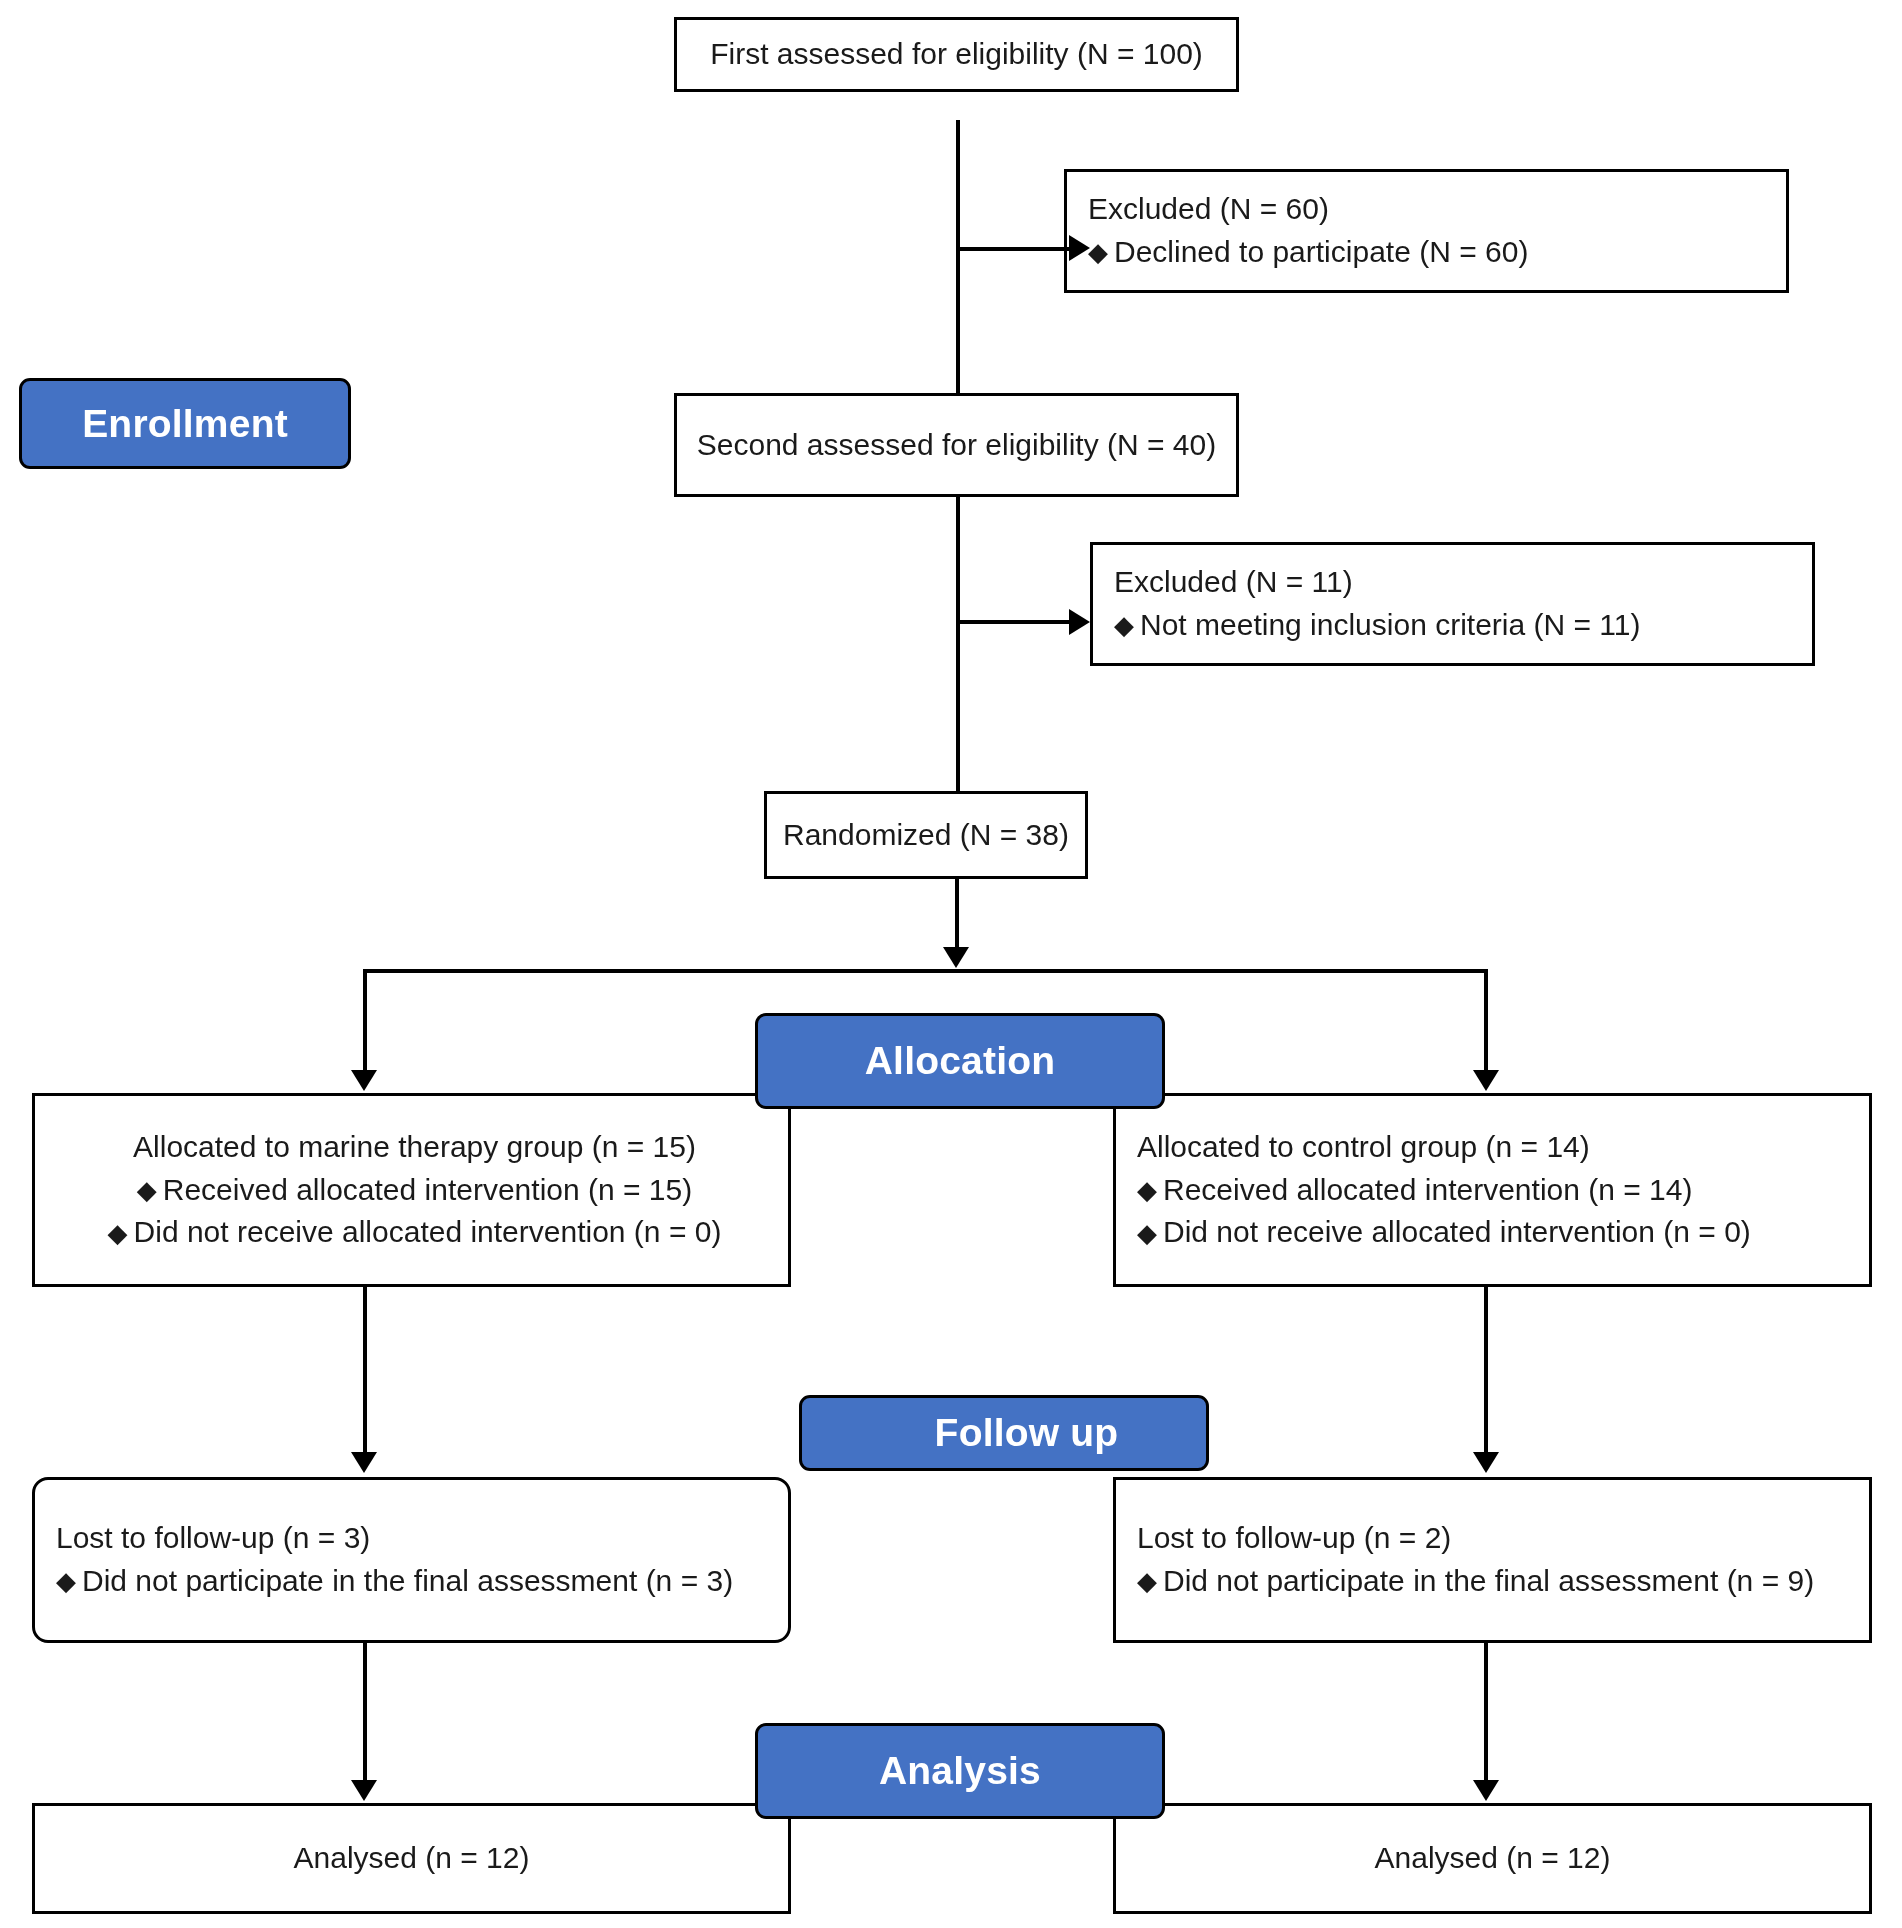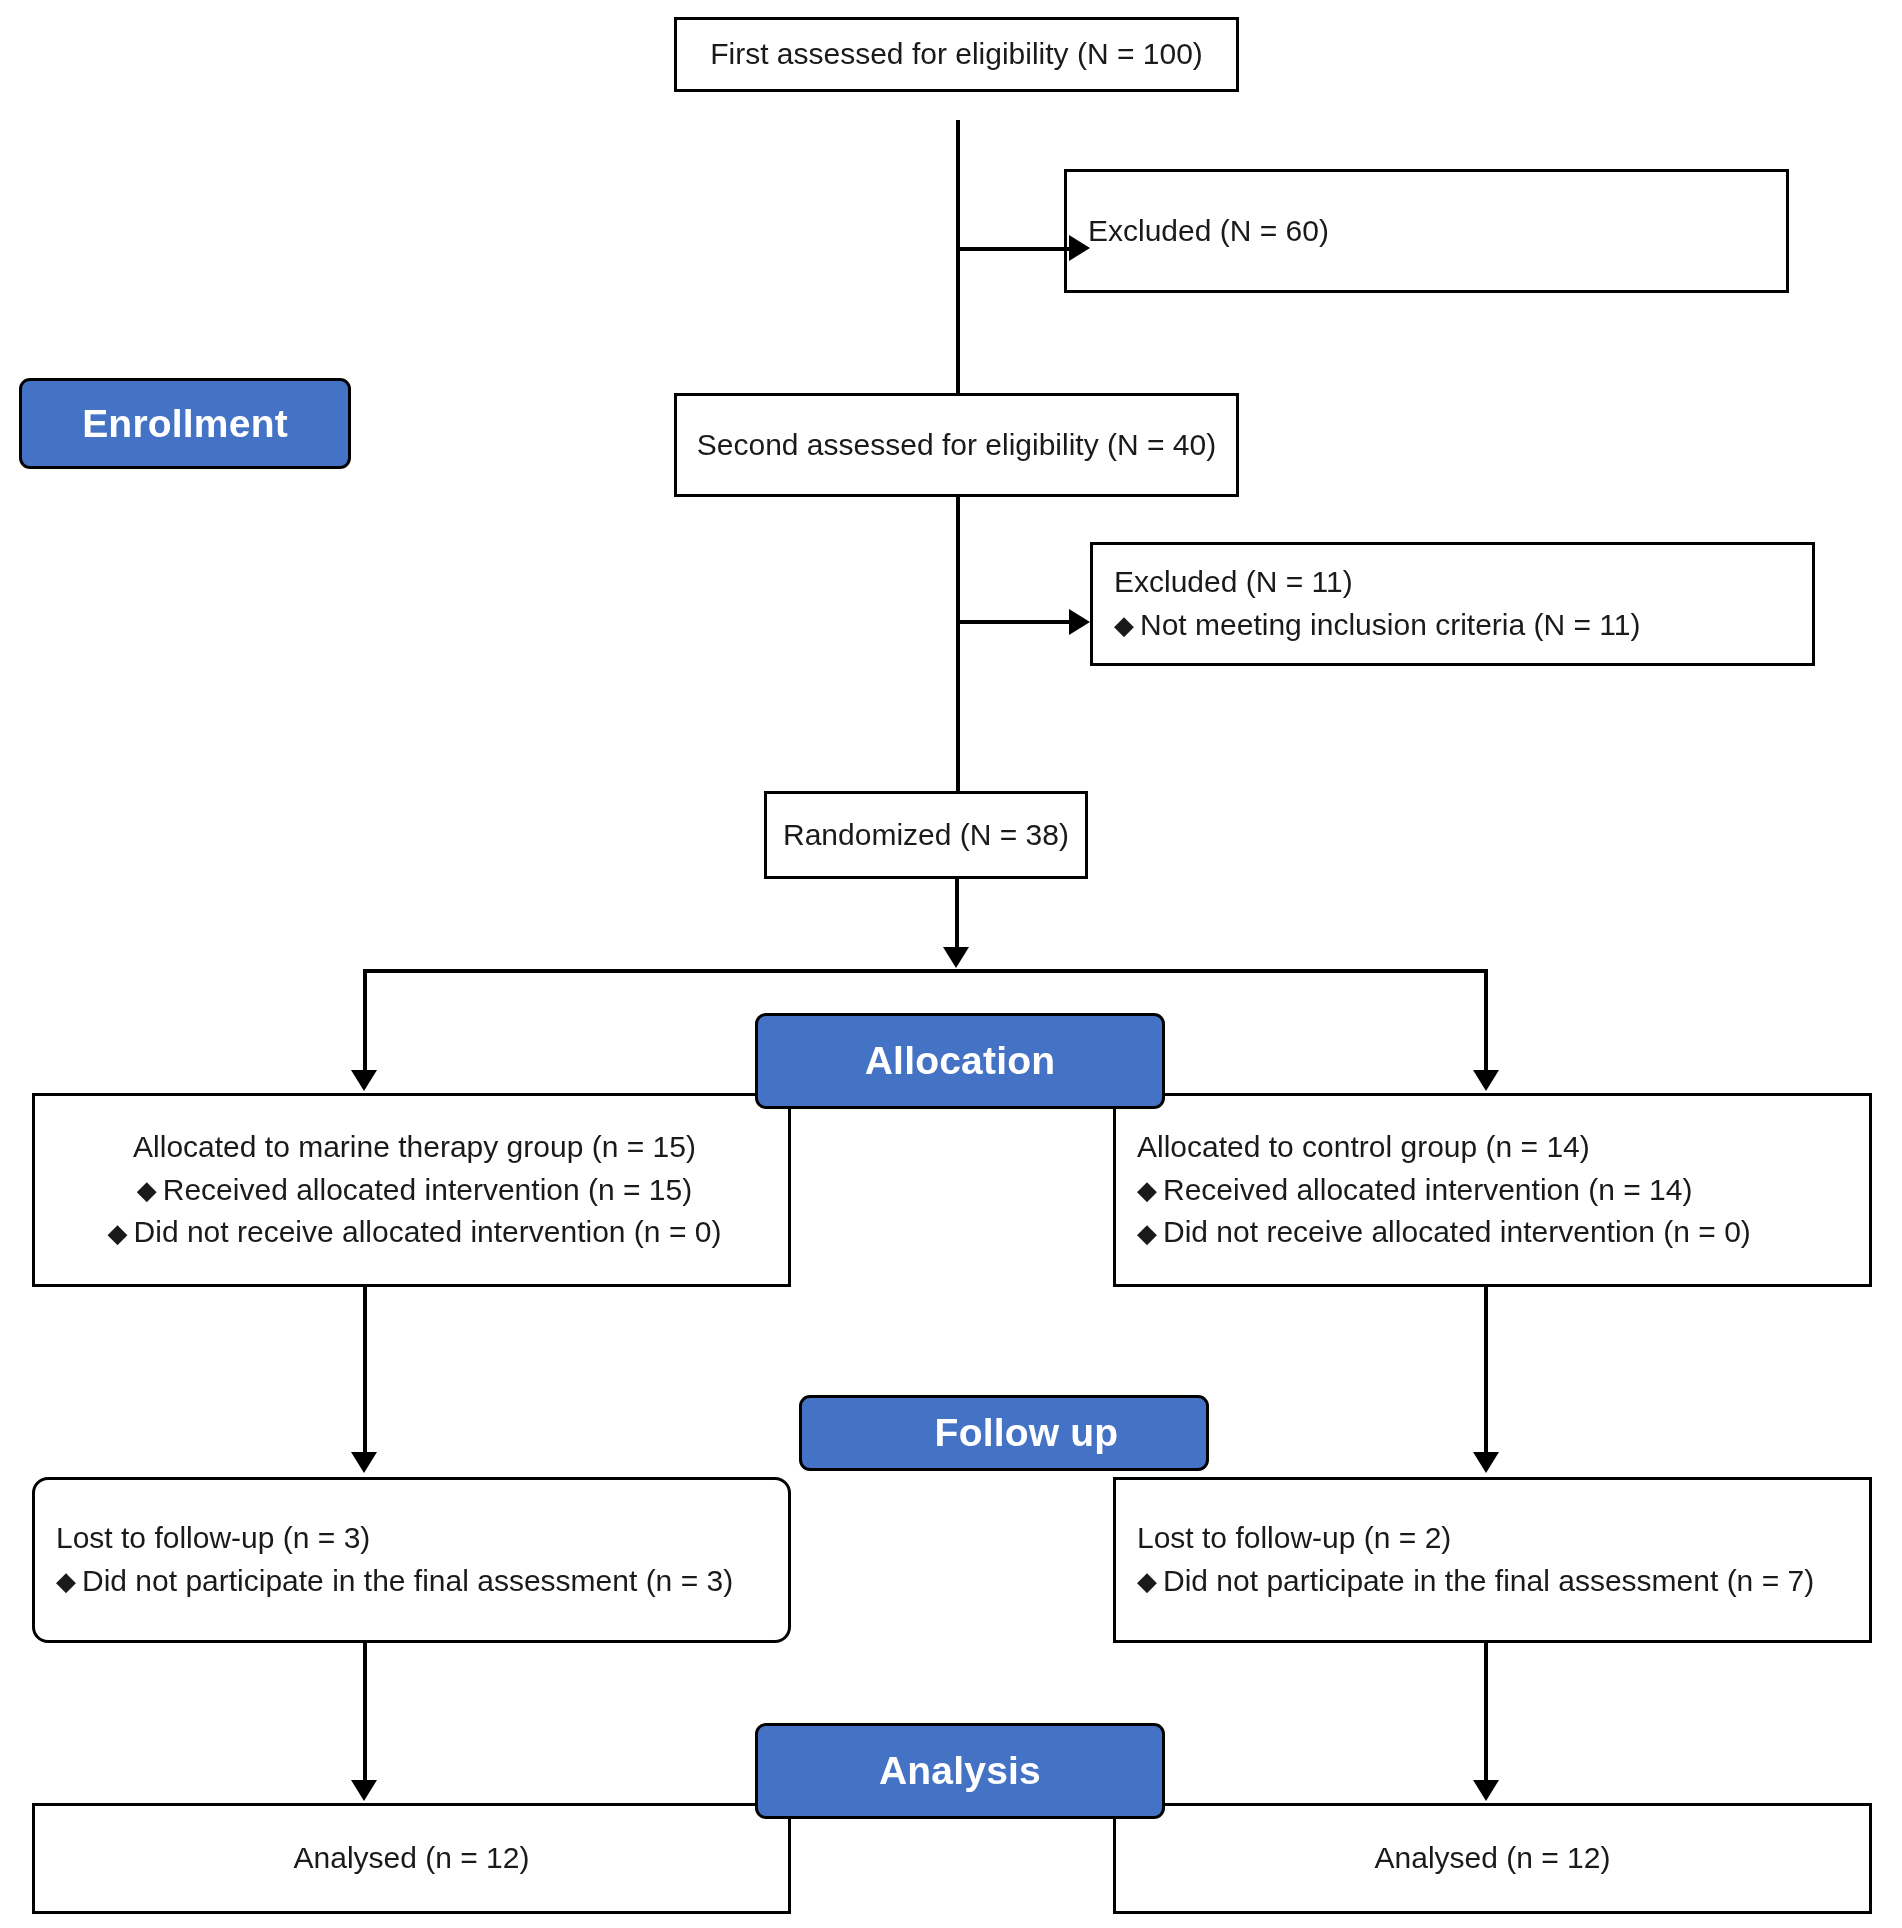--- a/index.html
+++ b/index.html
@@ -134,20 +134,23 @@
 
   <div class="vline" style="left:1484px; top:1642px; height:140px;"></div>
   <div class="arrow-down" style="left:1473px; top:1780px;"></div>
 
   <div class="box center" style="left:674px; top:16.7px; width:565px; height:75px;">
     <div class="line">First assessed for eligibility (N = 100)</div>
   </div>
 
   <div class="box pad" style="left:1064px; top:169px; width:725px; height:124px;">
     <div class="line">Excluded (N = 60)</div>
+    <div class="line">
+      <span class="bullet">◆</span><span>Declined to participate (N = 60)</span>
+    </div>
   </div>
 
   <div class="stage" style="left:19px; top:378px; width:332px; height:91px;">
     <span>Enrollment</span>
   </div>
 
   <div class="box center" style="left:674px; top:393px; width:565px; height:104px;">
     <div class="line">Second assessed for eligibility (N = 40)</div>
   </div>
 
@@ -189,21 +192,21 @@
   <div class="box pad" style="left:32px; top:1477px; width:759px; height:166px;border-radius:16px;">
     <div class="line">Lost to follow-up (n = 3)</div>
     <div class="line">
       <span class="bullet">◆</span><span>Did not participate in the final assessment (n = 3)</span>
     </div>
   </div>
 
   <div class="box pad" style="left:1113px; top:1477px; width:759px; height:166px;">
     <div class="line">Lost to follow-up (n = 2)</div>
     <div class="line">
-      <span class="bullet">◆</span><span>Did not participate in the final assessment (n = 7)</span>
+      <span class="bullet">◆</span><span>Did not participate in the final assessment (n = 9)</span>
     </div>
   </div>
 
   <div class="stage" style="left:799px; top:1395px; width:410px; height:76px;padding-left:45px;">
     <span>Follow up</span>
   </div>
 
   <div class="box center" style="left:32px; top:1803px; width:759px; height:111px;">
     <div class="line">Analysed (n = 12)</div>
   </div>

